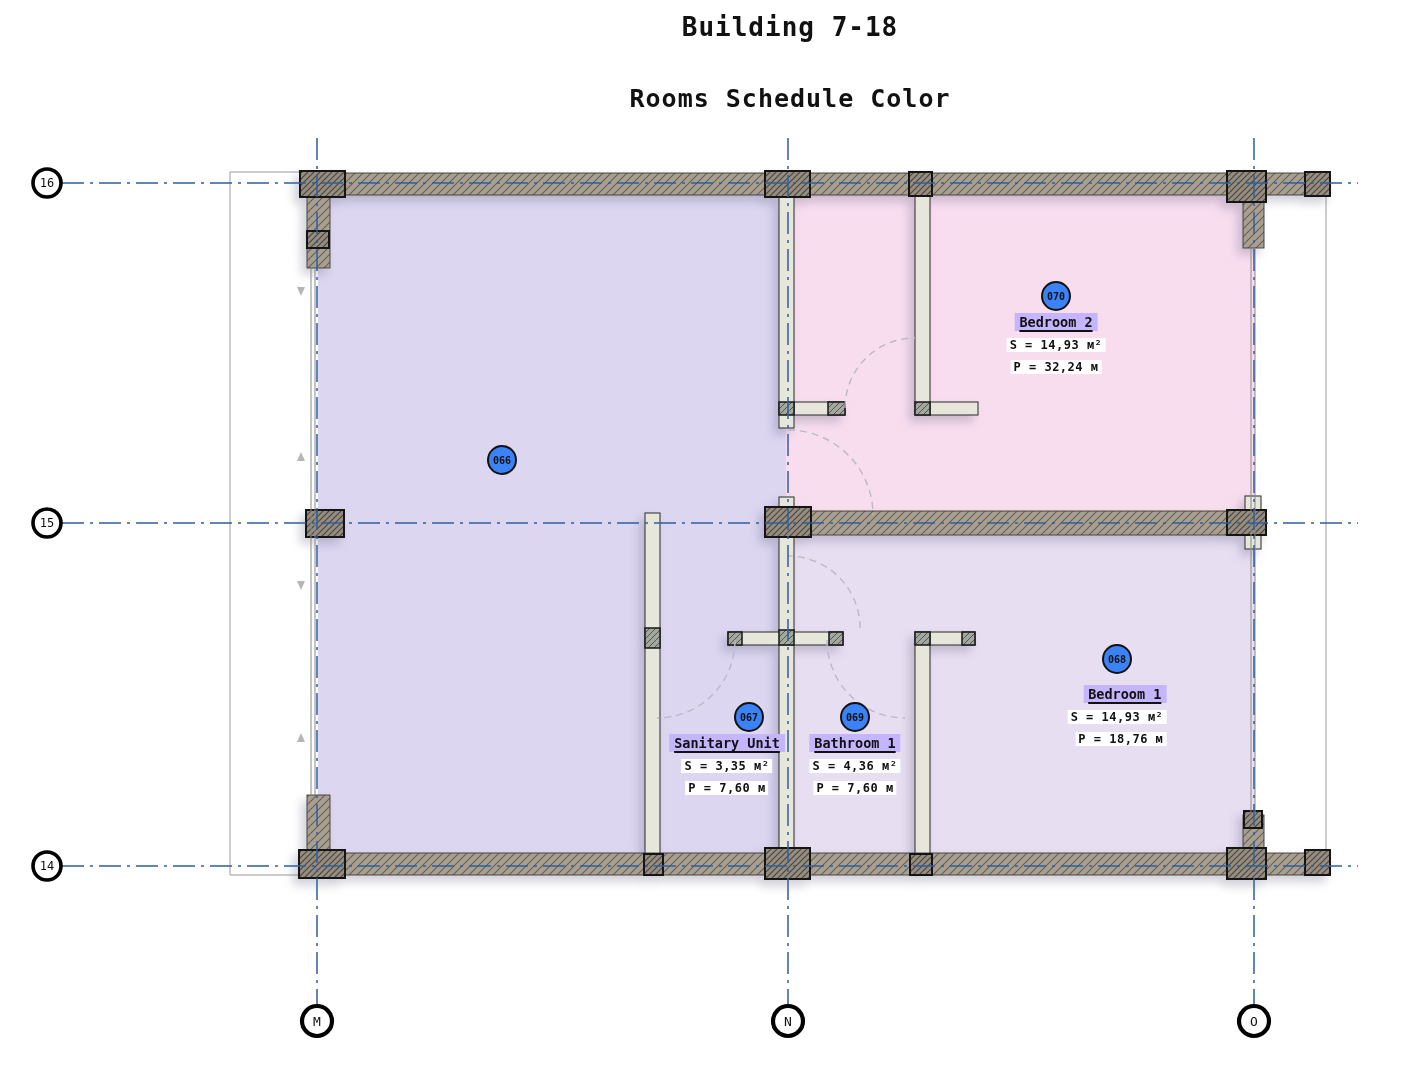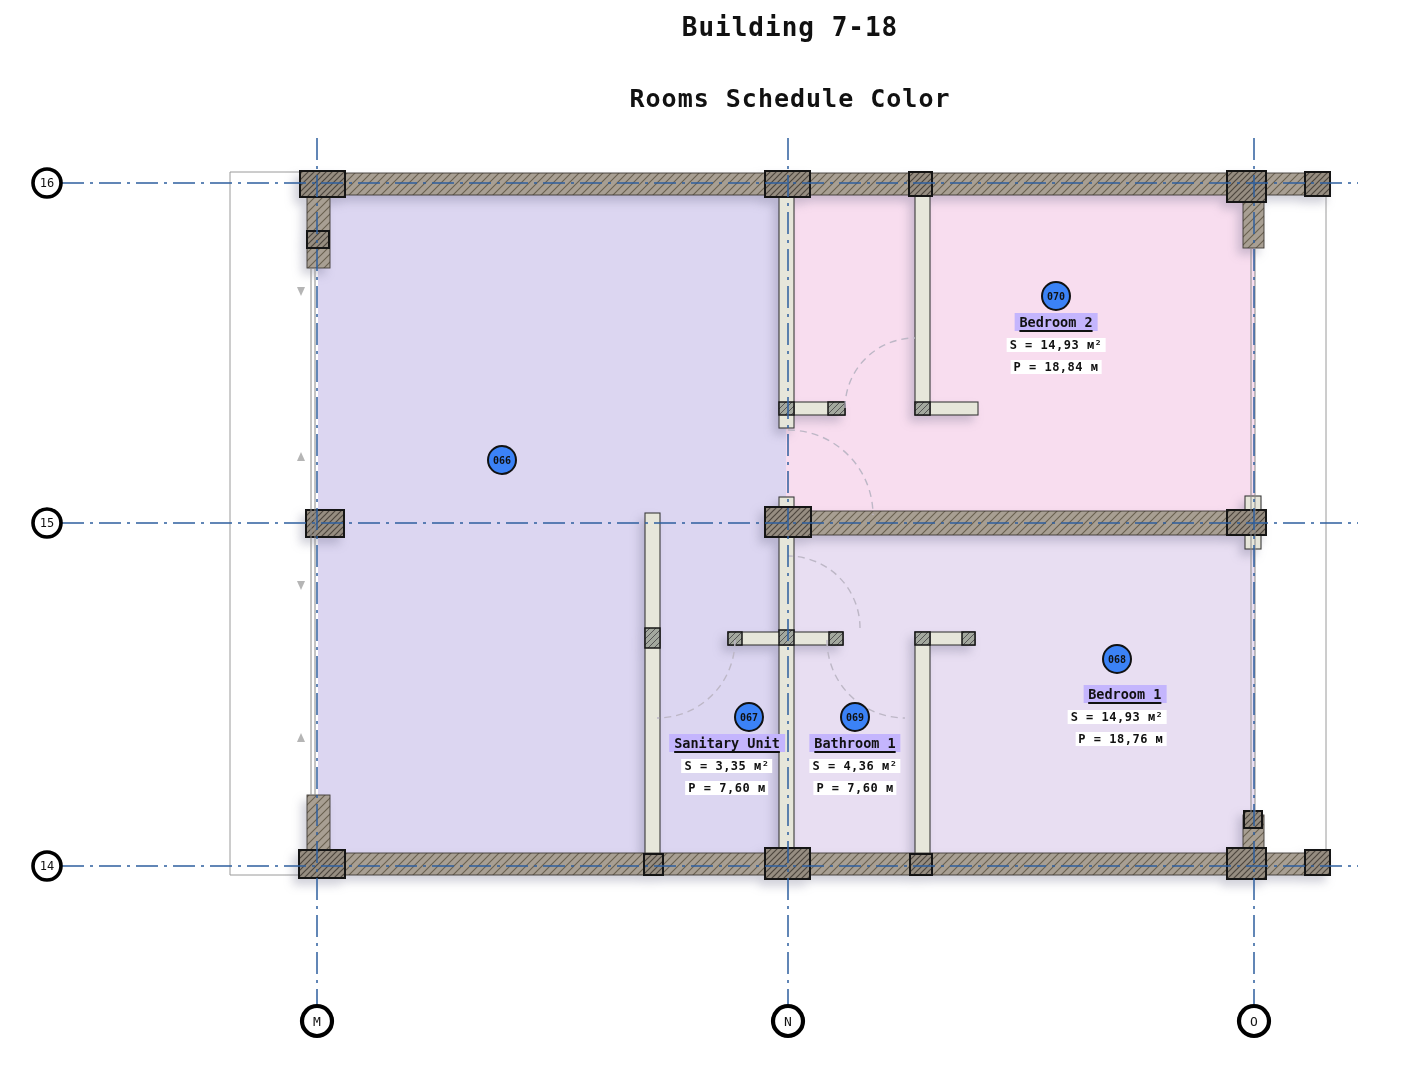--- a/index.html
+++ b/index.html
@@ -179,21 +179,21 @@
 
   <div class="tag" style="left:487px;top:445px;">066</div>
   <div class="tag" style="left:1041px;top:281px;">070</div>
   <div class="tag" style="left:712px;top:702px;margin-left:22px;">067</div>
   <div class="tag" style="left:840px;top:702px;text-align:center;">069</div>
   <div class="tag" style="left:1102px;top:644px;">068</div>
 
   <div class="roomlabel" style="left:1056px;top:312px;">
     <span class="name">Bedroom 2</span>
     <span class="metric"><span>S = 14,93 м²</span></span>
-    <span class="metric"><span>P = 18,84 м</span></span>
+    <span class="metric"><span>P = 32,24 м</span></span>
   </div>
   <div class="roomlabel" style="left:727px;top:733px;">
     <span class="name">Sanitary Unit</span>
     <span class="metric"><span>S = 3,35 м²</span></span>
     <span class="metric"><span>P = 7,60 м</span></span>
   </div>
   <div class="roomlabel" style="left:855px;top:733px;">
     <span class="name">Bathroom 1</span>
     <span class="metric"><span>S = 4,36 м²</span></span>
     <span class="metric"><span>P = 7,60 м</span></span>

